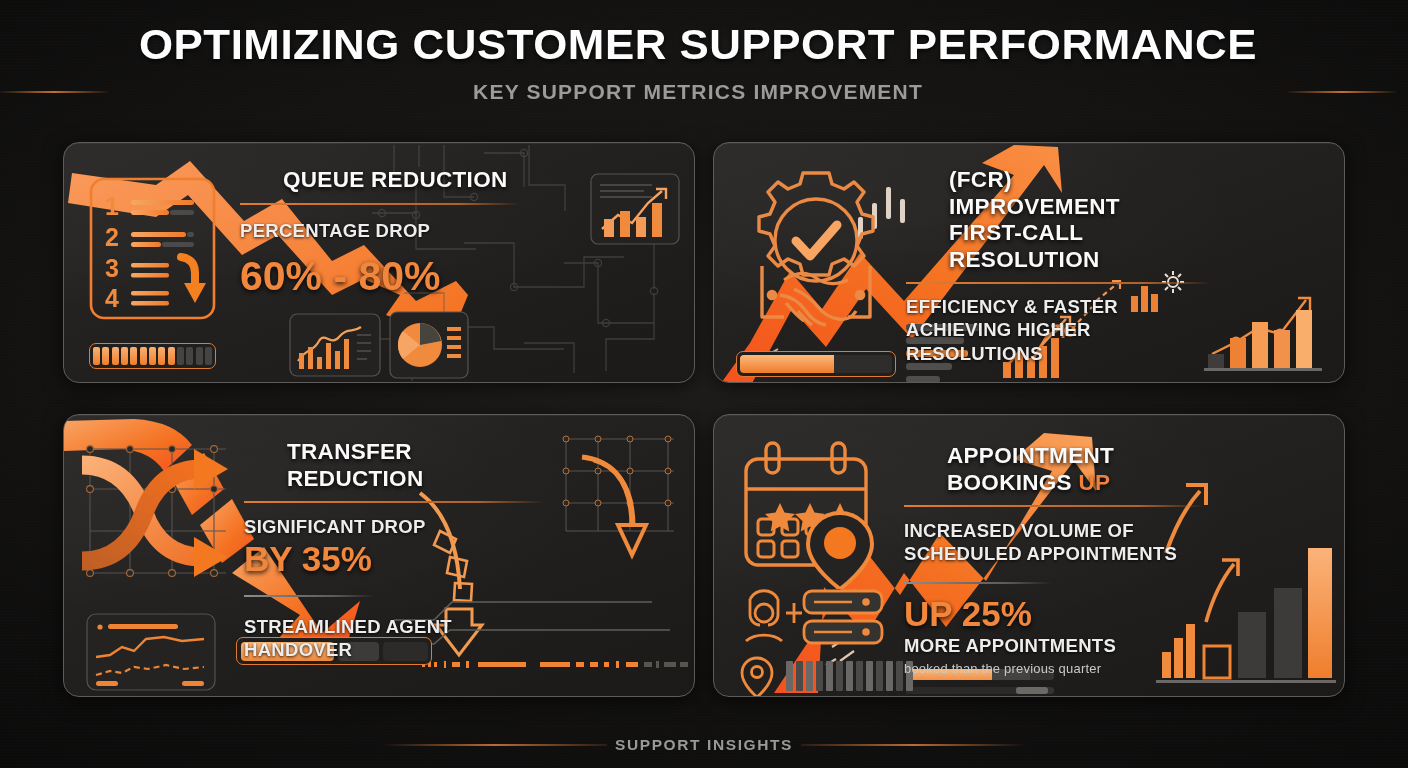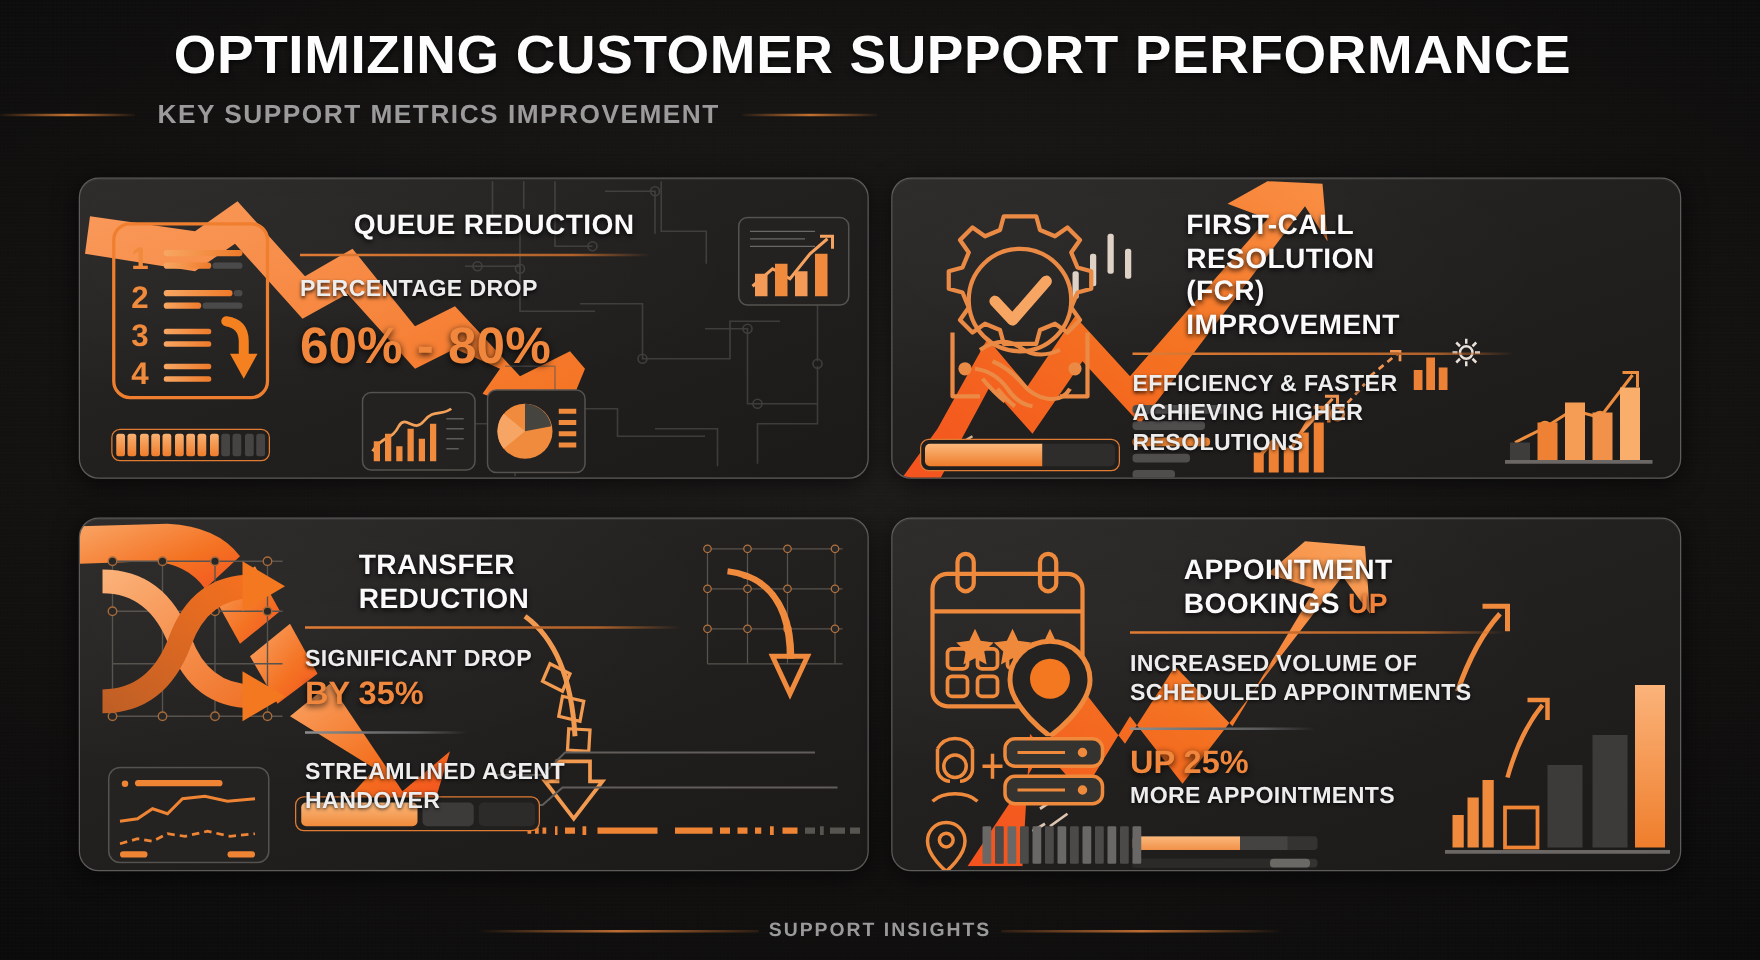--- a/index.html
+++ b/index.html
@@ -24,21 +24,21 @@
 
   
   .header{ position:absolute; top:22px; left:0; right:12px; text-align:center; }
   .title{
     font-size:43px; font-weight:bold; color:#fdfdfd;
     letter-spacing:.5px; line-height:1.05;
     text-shadow:0 2px 5px rgba(0,0,0,.9), 0 0 22px rgba(255,255,255,.07);
     transform:scaleX(1.02);
   }
   .subwrap{
-    display:flex; align-items:center; justify-content:flex-start;
+    display:flex; align-items:center; justify-content:space-between;
     gap:18px; margin-top:13px;
   }
   .subline{
     width:108px; height:2px;
     background:linear-gradient(90deg, rgba(200,100,40,.05), #c2702f, rgba(200,100,40,.05));
   }
   .subtitle{
     font-size:21px; font-weight:bold; color:#9b9b9b;
     letter-spacing:1.2px;
   }
@@ -74,21 +74,21 @@
   }
   .rule.short{ width:200px; background:linear-gradient(90deg,#8d8d8d,#5a5a5a 70%, rgba(90,90,90,0)); height:2px; }
   .sub{
     font-size:18.5px; font-weight:bold; color:#ededed; letter-spacing:.3px; line-height:1.26;
     text-shadow:0 1px 3px rgba(0,0,0,.85);
   }
   .big{
     font-size:41px; font-weight:bold; color:#f0873c; letter-spacing:0px; line-height:1.1;
     text-shadow:0 2px 5px rgba(0,0,0,.85);
   }
-  .big.sm{ font-size:26px; }
+  .big.sm{ font-size:35px; }
   .tiny{
     font-size:13px; color:#c9c9c9; font-weight:normal; letter-spacing:.2px;
   }
 
   
   .art{ position:absolute; z-index:2; }
   .artTop{ z-index:5; }
 
   .pbar{
     position:absolute; border:1.6px solid #e07b33; border-radius:7px;
@@ -375,22 +375,22 @@
         <g fill="#fff0e2" opacity=".85">
           <rect x="144" y="74" width="5" height="22" rx="2"></rect>
           <rect x="158" y="60" width="5" height="26" rx="2"></rect>
           <rect x="172" y="44" width="5" height="32" rx="2"></rect>
           <rect x="186" y="56" width="5" height="24" rx="2"></rect>
         </g>
       </svg>
 
       
       <div class="ctext" style="left:192px;top:24px;width:280px">
+        <div class="cardtitle">(FCR) IMPROVEMENT</div>
         <div class="cardtitle">FIRST-CALL RESOLUTION</div>
-        <div class="cardtitle">(FCR) IMPROVEMENT</div>
         <div class="rule" style="width:305px"></div>
         <div class="sub">EFFICIENCY &amp; FASTER</div>
         <div class="sub">ACHIEVING HIGHER</div>
         <div class="sub">RESOLUTIONS</div>
       </div>
     </div>
 
     <div class="card">
 
       
@@ -662,20 +662,21 @@
         <div class="cardtitle">
           <span>APPOINTMENT BOOKINGS</span>
           <span class="hl">UP</span>
         </div>
         <div class="rule" style="width:300px"></div>
         <div class="sub" style="margin-top:12px">INCREASED VOLUME OF</div>
         <div class="sub">SCHEDULED APPOINTMENTS</div>
         <div class="rule short" style="margin-top:16px;width:148px"></div>
         <div class="big sm" style="">UP 25%</div>
         <div class="sub" style="margin-top:1px">MORE APPOINTMENTS</div>
+        <div class="tiny" style="margin-top:4px">booked than the previous quarter</div>
       </div>
     </div>
 
   </div>
 
   <div class="footer">
     <span class="fline"></span>
     <span class="ftext">SUPPORT INSIGHTS</span>
     <span class="fline r"></span>
   </div>

